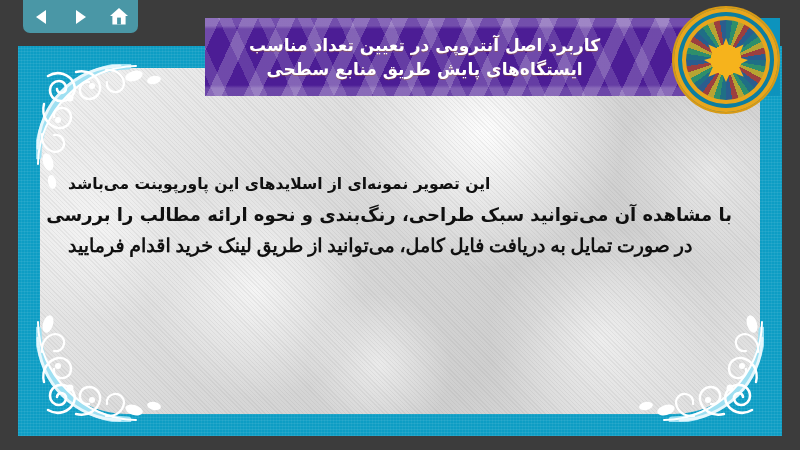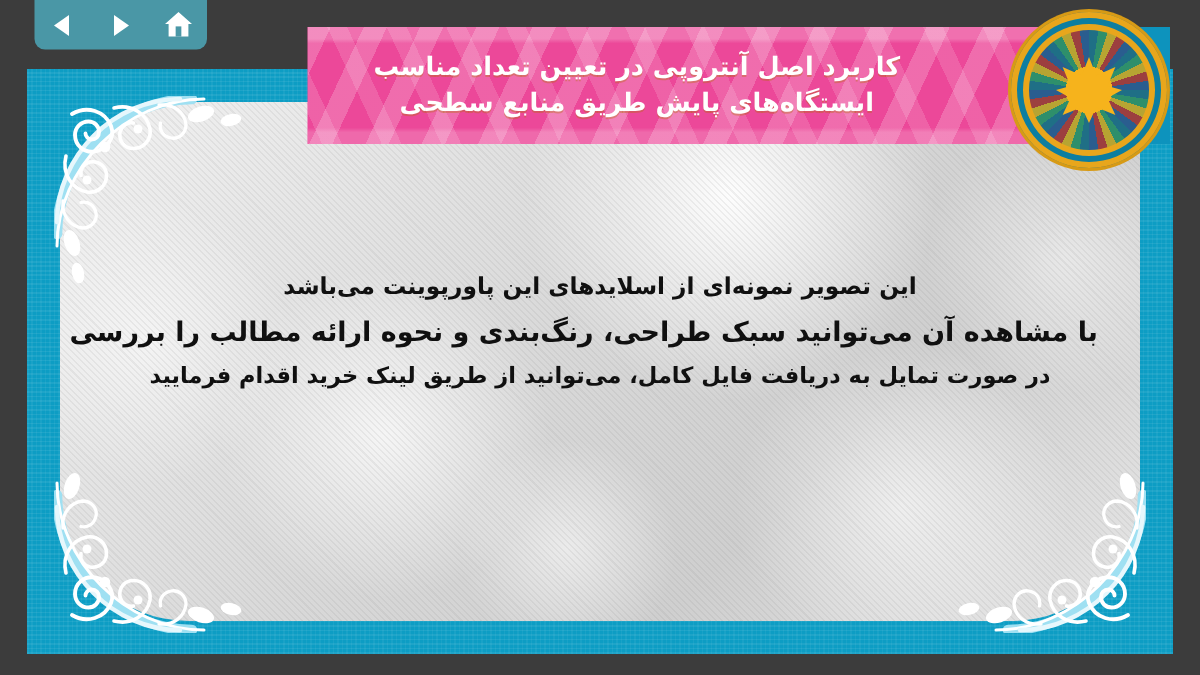--- a/index.html
+++ b/index.html
@@ -73,37 +73,37 @@
   
   .ornament{ position:absolute; pointer-events:none; }
   .orn-tl{ left:18px;  top:18px;  }
   .orn-bl{ left:18px;  bottom:14px; transform:scaleY(-1); }
   .orn-br{ right:18px; bottom:14px; transform:scale(-1,-1); }
 
   
   #body-text{
     position:absolute;
     right:28px; left:28px;
-    top:108px;
-    text-align:center;
+    top:101px;
+    text-align:left;
     direction:rtl;
   }
   .body-line{
     font-family:"DejaVu Sans", sans-serif;
     font-size:15.5px;
     font-weight:700;
     line-height:1.52;
     color:#101010;
     white-space:nowrap;
     margin:4px 0;
     letter-spacing:0px;
   }
   .body-line.l1{ font-size:15.5px; }
   .body-line.l2{ font-size:18px; }
-  .body-line.l3{ font-size:15px; }
+  .body-line.l3{ font-size:19px;font-family:Liberation Serif, serif; }
 
   
   #title-ribbon{
     position:absolute;
     left:205px; top:18px;
     height:78px;
     width:575px;
     display:flex;
     align-items:stretch;
     z-index:6;
@@ -111,21 +111,21 @@
   
   #ribbon-tail{
     width:72px;
     background:#0d93bd;
     clip-path:polygon(100% 0, 100% 100%, 22% 100%, 0 50%, 22% 0);
     flex:0 0 72px;
   }
   #ribbon-body{
     flex:1 1 auto;
     position:relative;
-    background:#ec4899;
+    background:#4c1d95;
     overflow:hidden;
     display:flex;
     align-items:center;
     justify-content:center;
   }
   
   #ribbon-body::before{
     content:"";
     position:absolute; inset:0;
     background-image:

